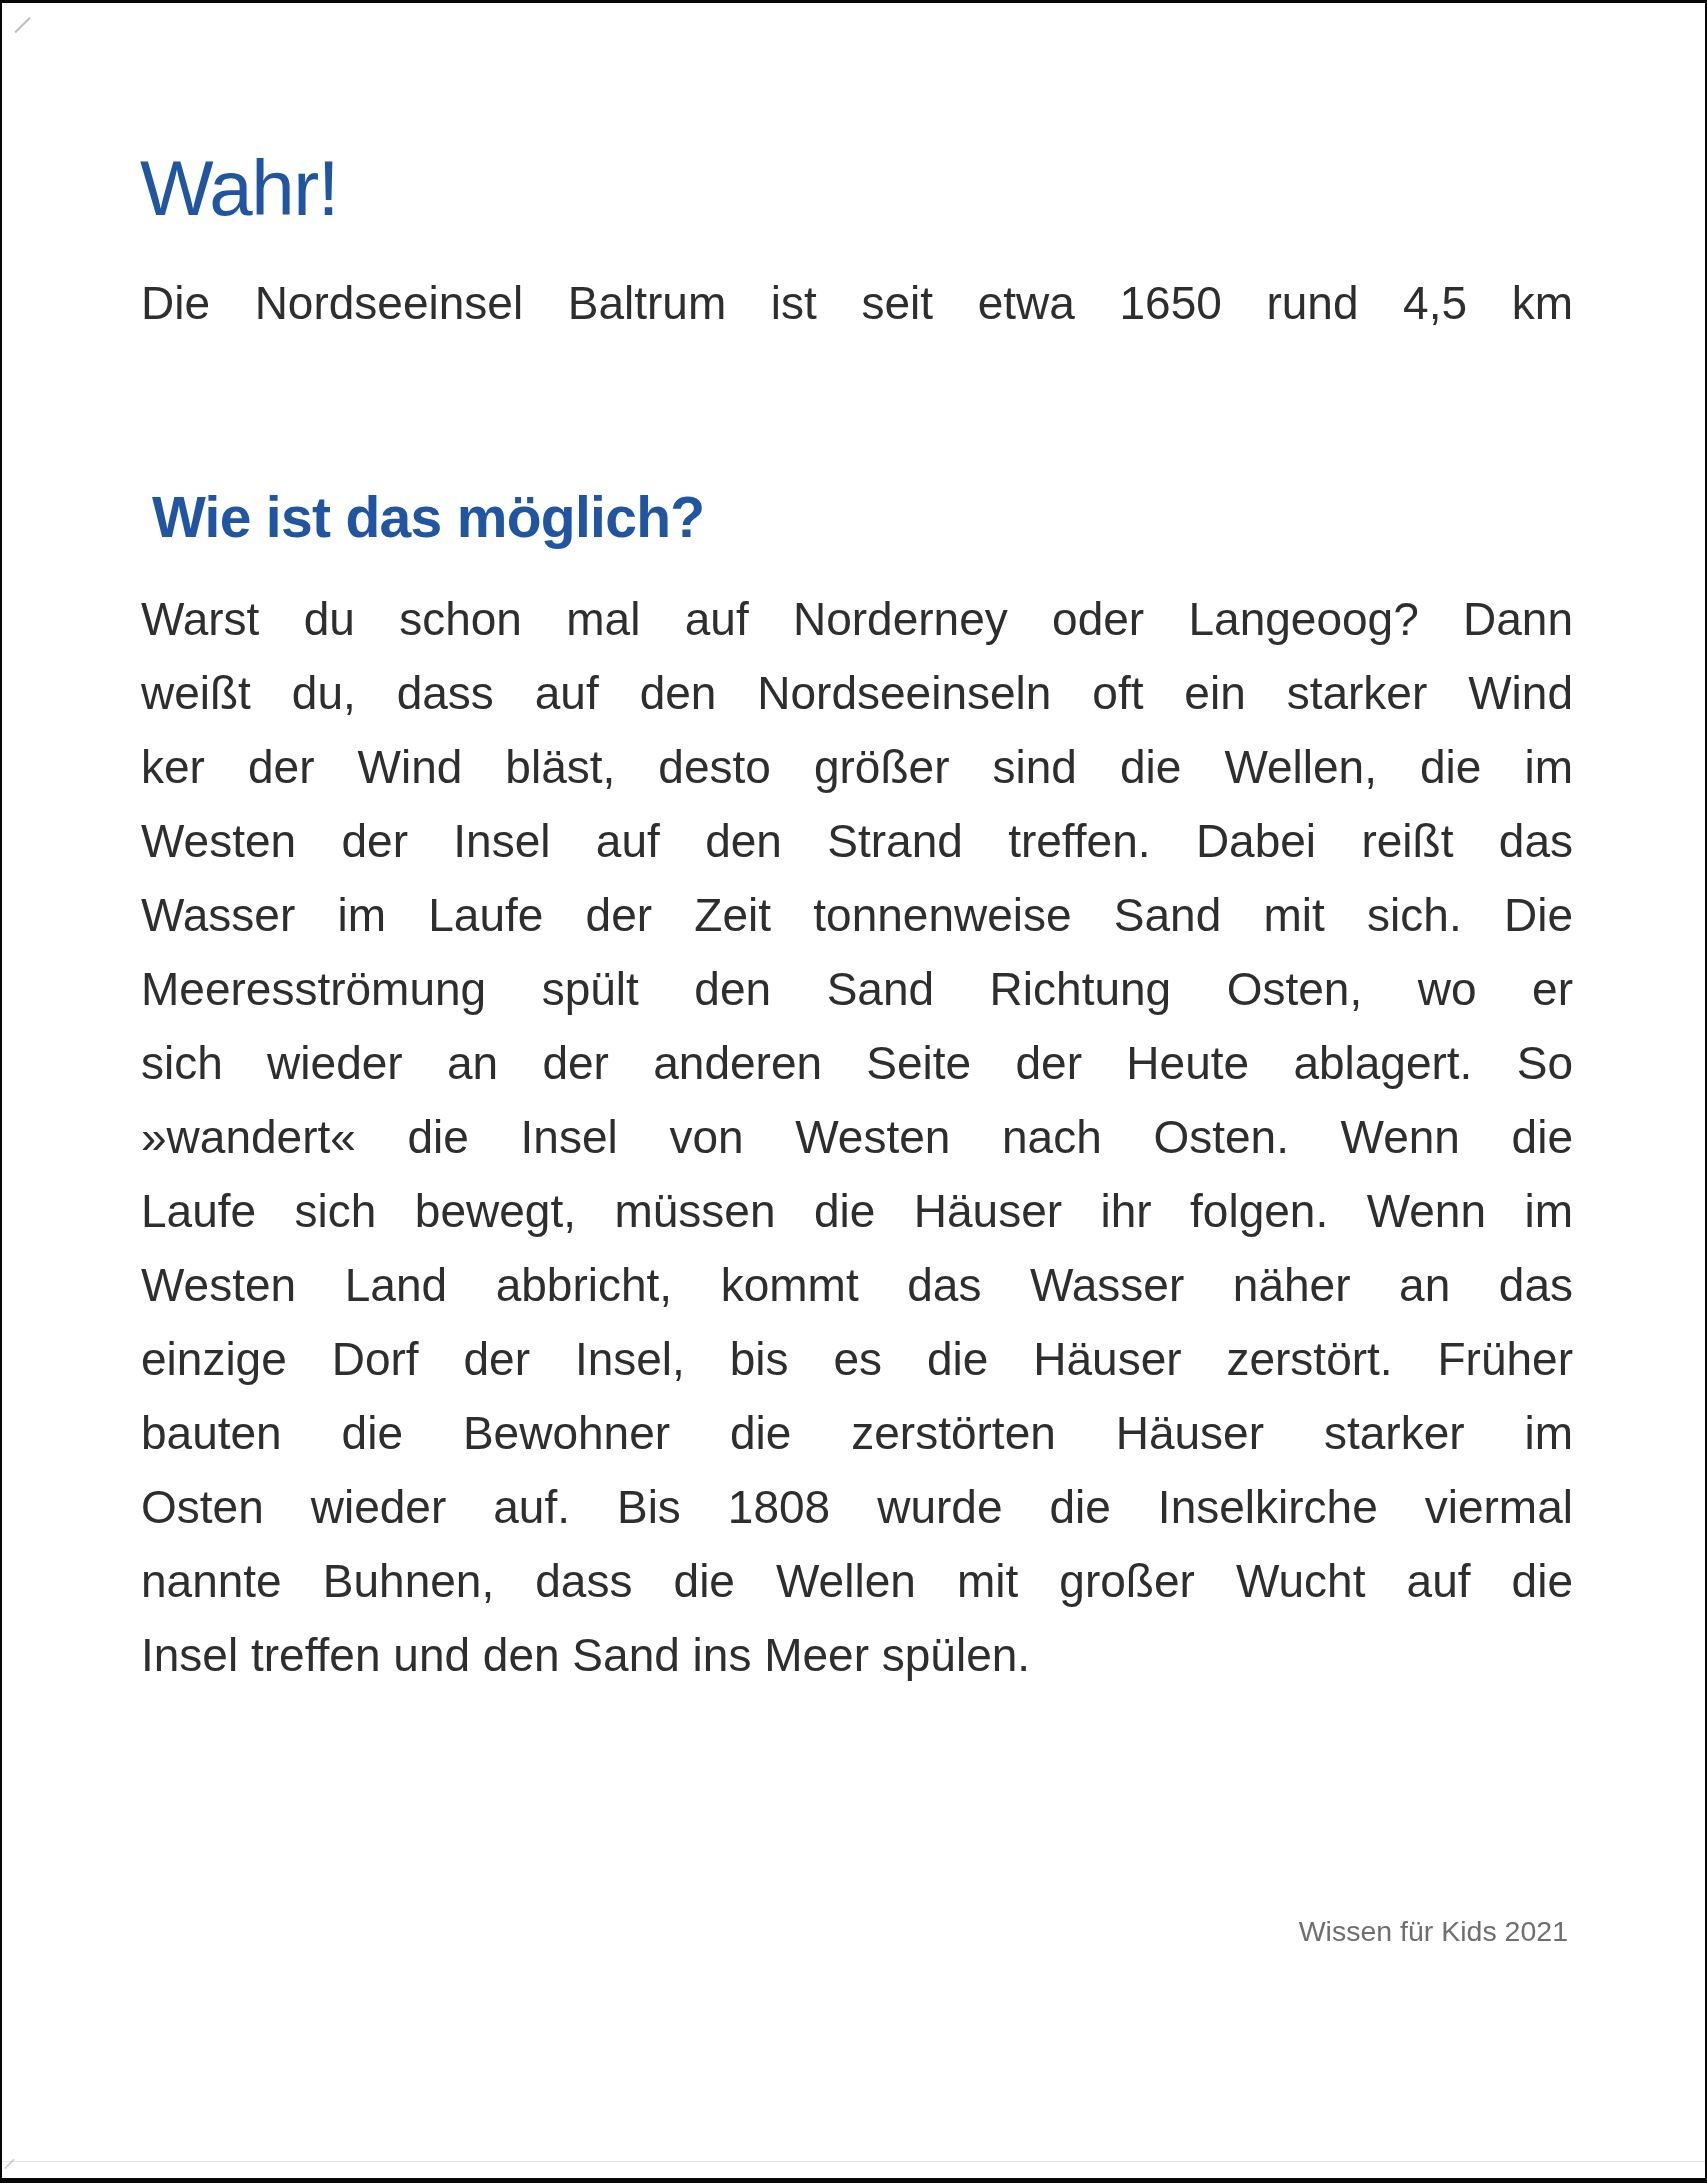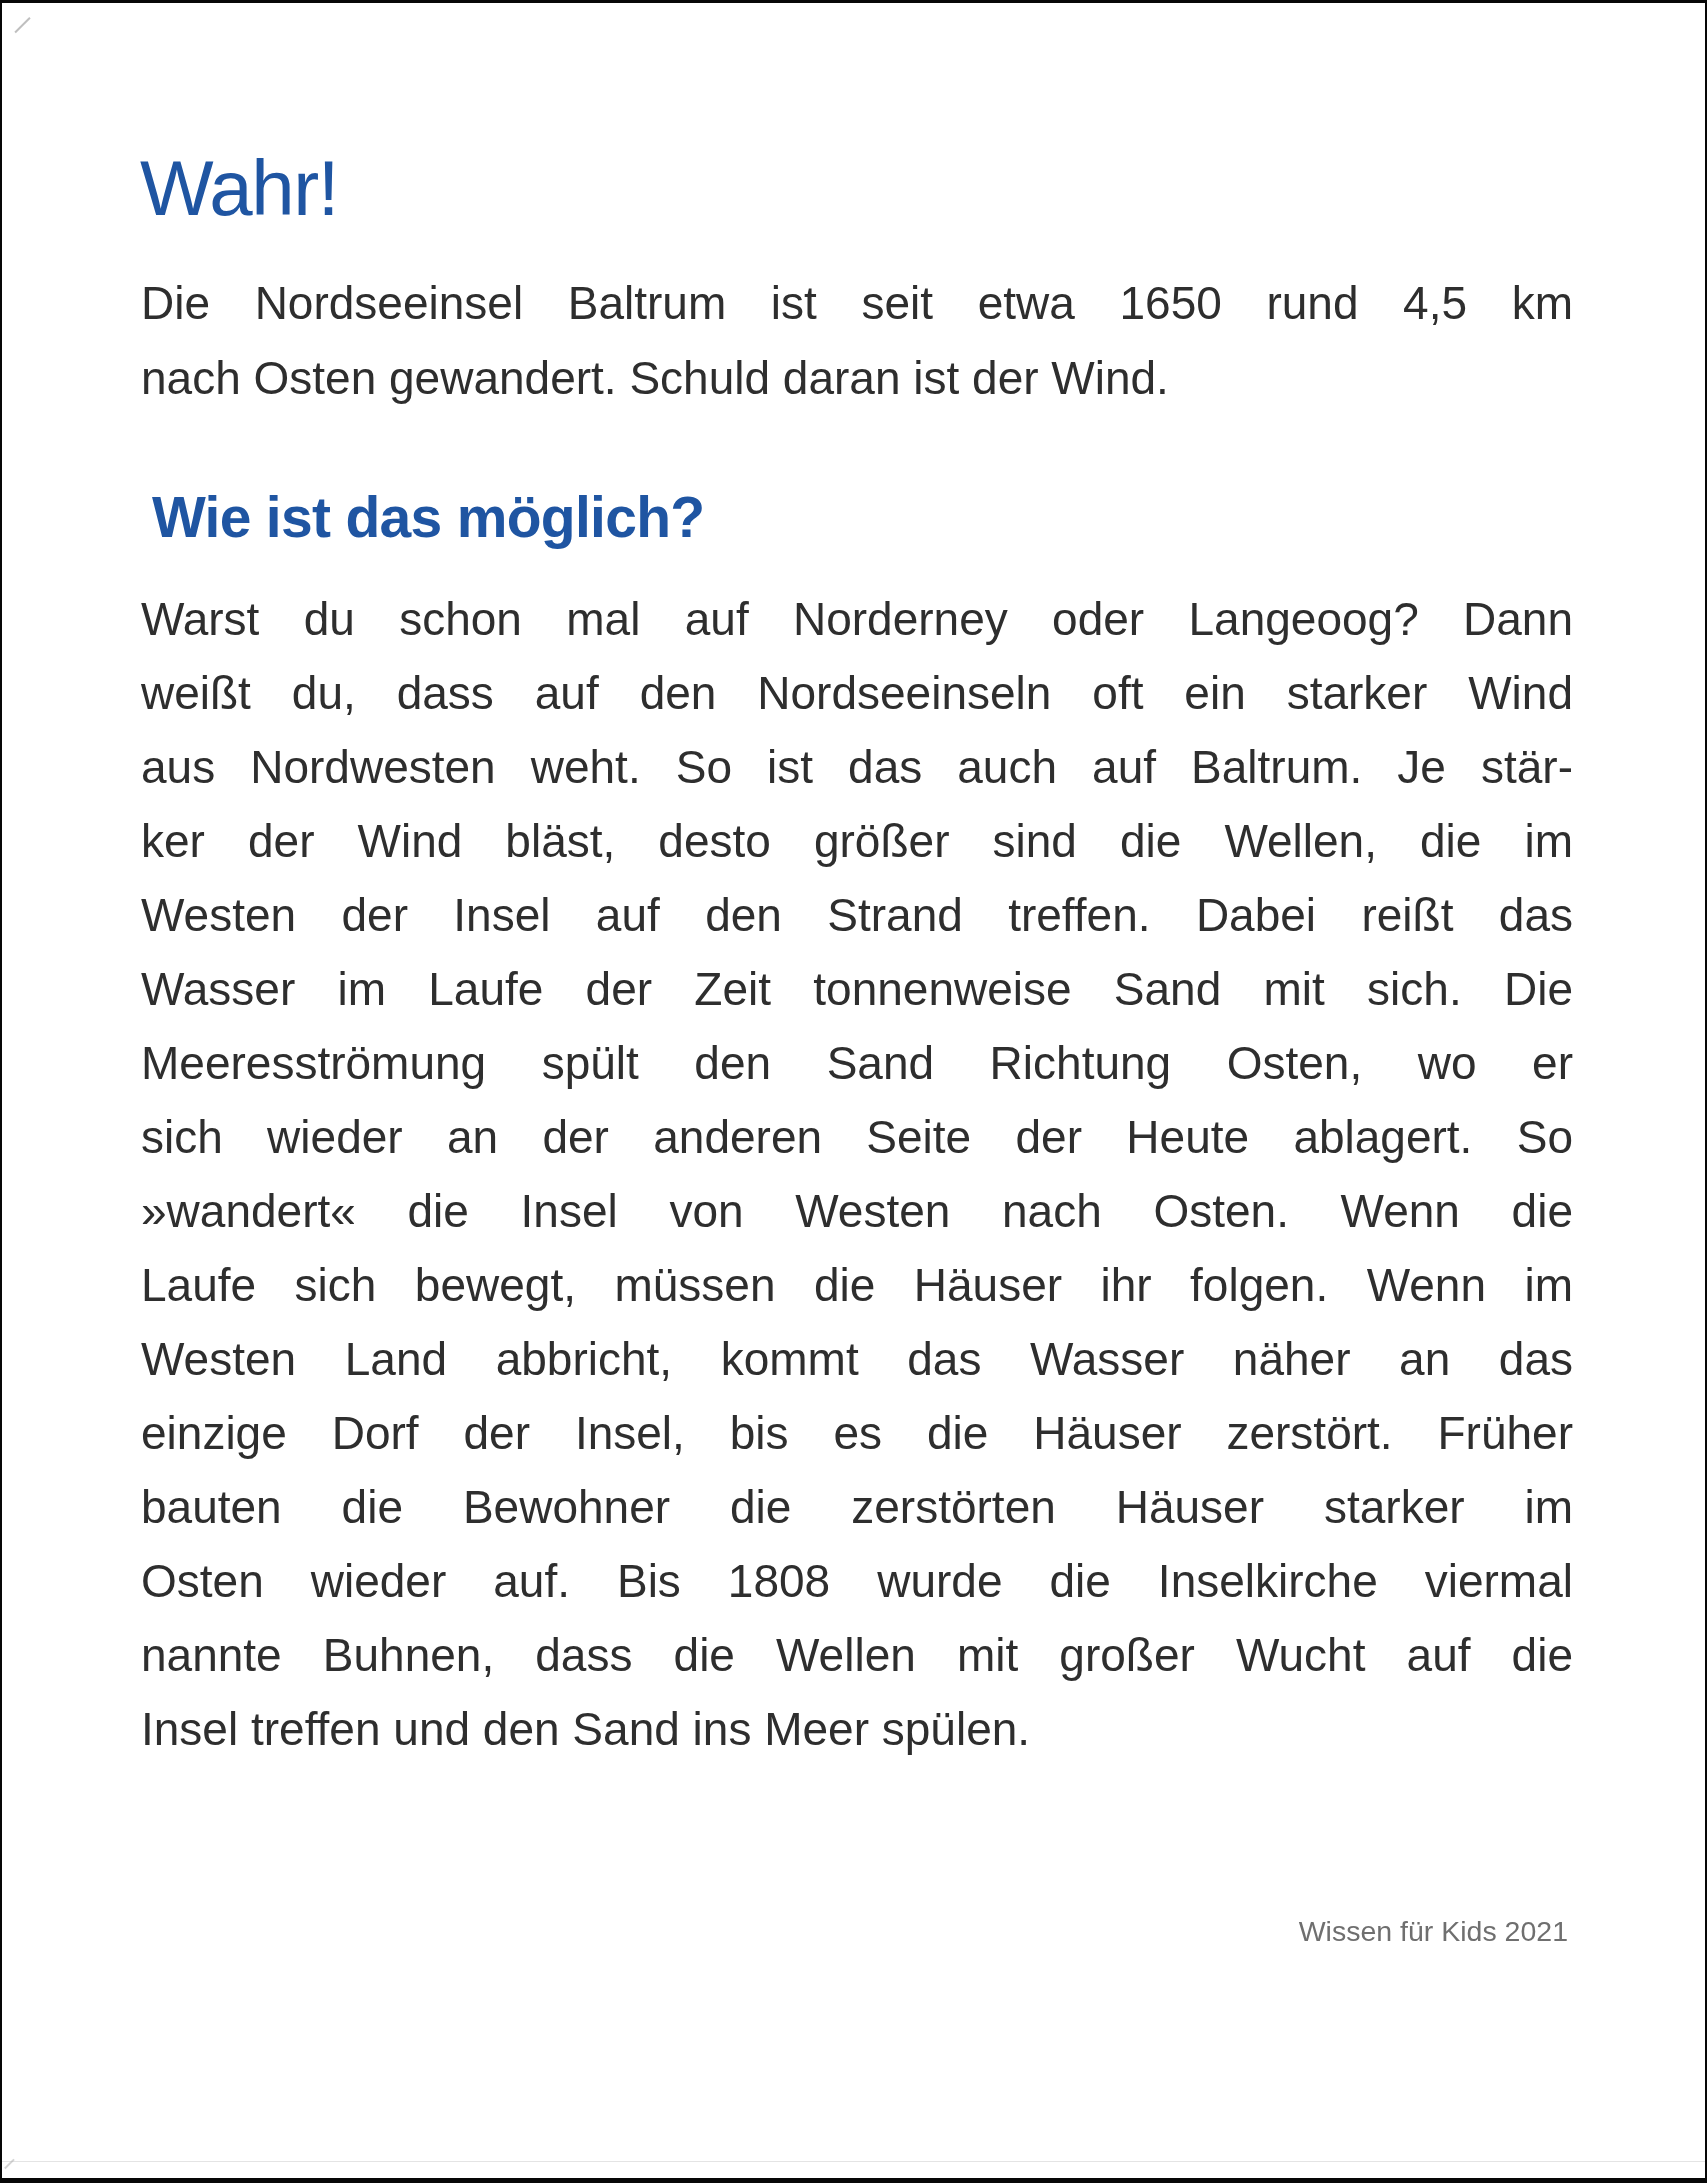--- a/index.html
+++ b/index.html
@@ -103,27 +103,25 @@
   }
 </style>
 </head>
 <body>
 
 <div class="page">
   <div class="corner-mark top-left"></div>
   <h1 class="title">Wahr!</h1>
   <div class="intro">
       <div class="tline">Die Nordseeinsel Baltrum ist seit etwa 1650 rund 4,5 km</div>
-      <div class="tline last">nach Osten gewandert. Schuld daran ist der Wind.</div>
     </div>
   <h2 class="subheading">Wie ist das möglich?</h2>
   <div class="body-text">
       <div class="tline">Warst du schon mal auf Norderney oder Langeoog? Dann</div>
       <div class="tline">weißt du, dass auf den Nordseeinseln oft ein starker Wind</div>
-      <div class="tline">aus Nordwesten weht. So ist das auch auf Baltrum. Je stär-</div>
       <div class="tline">ker der Wind bläst, desto größer sind die Wellen, die im</div>
       <div class="tline">Westen der Insel auf den Strand treffen. Dabei reißt das</div>
       <div class="tline">Wasser im Laufe der Zeit tonnenweise Sand mit sich. Die</div>
       <div class="tline">Meeresströmung spült den Sand Richtung Osten, wo er</div>
       <div class="tline">sich wieder an der anderen Seite der Heute ablagert. So</div>
       <div class="tline">»wandert« die Insel von Westen nach Osten. Wenn die</div>
       <div class="tline">Laufe sich bewegt, müssen die Häuser ihr folgen. Wenn im</div>
       <div class="tline">Westen Land abbricht, kommt das Wasser näher an das</div>
       <div class="tline">einzige Dorf der Insel, bis es die Häuser zerstört. Früher</div>
       <div class="tline">bauten die Bewohner die zerstörten Häuser starker im</div>

